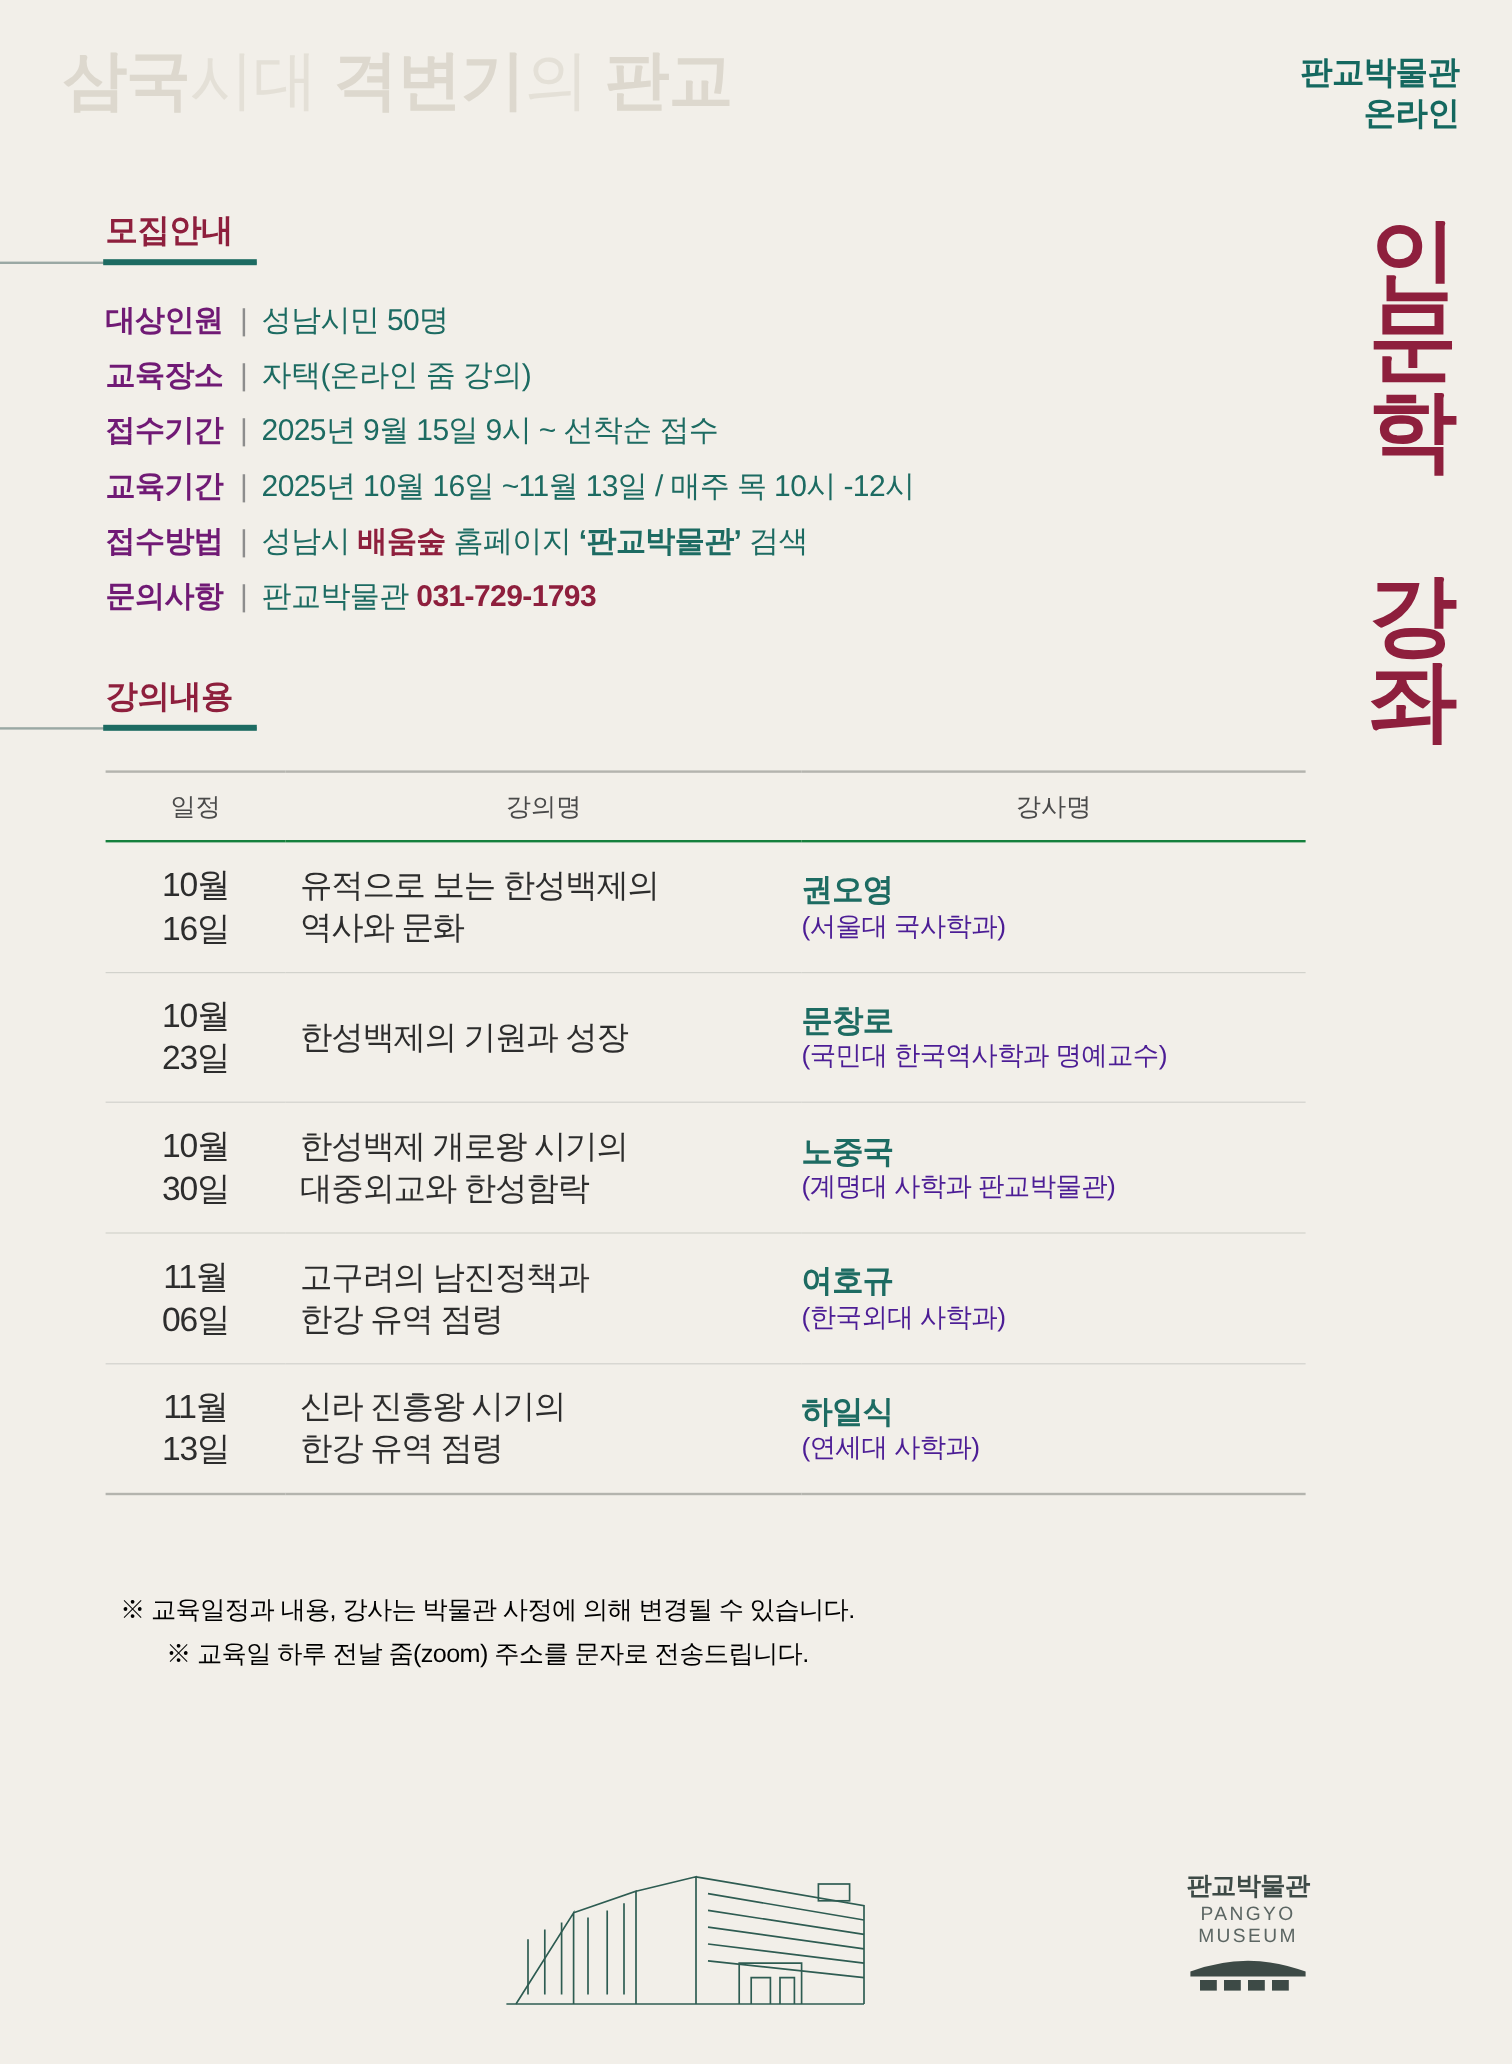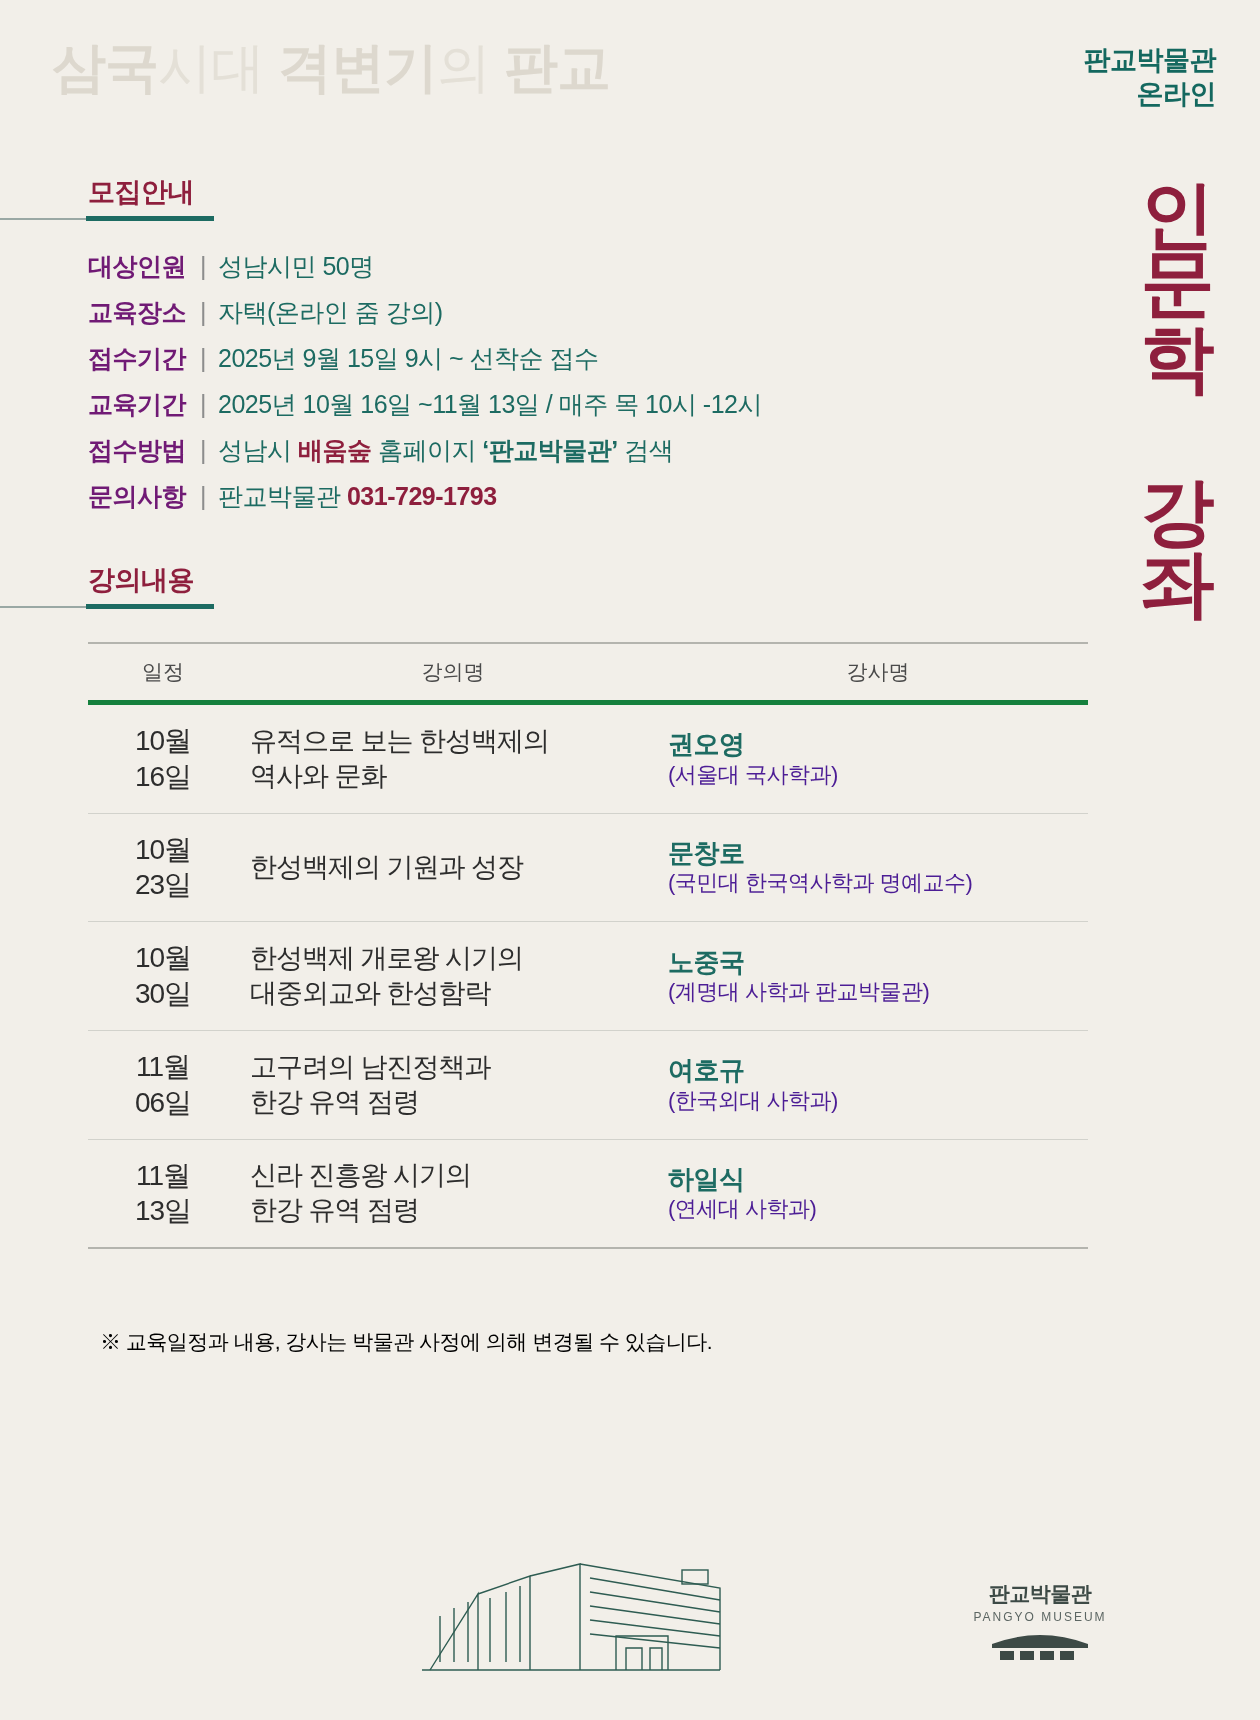--- a/index.html
+++ b/index.html
@@ -142,21 +142,21 @@
   .ctable {
     width: 100%;
     border-collapse: collapse;
   }
   .ctable th {
     font-size: 21px;
     font-weight: normal;
     color: #4a4a4a;
     padding: 14px 0 14px;
     border-top: 2px solid #b4b4ae;
-    border-bottom: 5px solid #15803d;
+    border-bottom: 2px solid #15803d;
   }
   .ctable td {
     border-bottom: 1px solid #d2d2cc;
     padding: 18px 0;
     vertical-align: middle;
   }
   .ctable tr:last-child td {
     border-bottom: 2px solid #b4b4ae;
   }
   .col-date { width: 150px; text-align: center; }
@@ -217,21 +217,21 @@
     text-align: center;
     width: 140px;
   }
   .logo-text {
     font-size: 21px;
     font-weight: bold;
     color: #3d4a46;
     letter-spacing: -0.5px;
   }
   .logo-sub {
-    font-size: 12px;
+    font-size: 16px;
     color: #5c6663;
     letter-spacing: 2px;
     margin-top: 2px;
   }
   .logo-mark {
     margin-top: 6px;
   }
 </style>
 </head>
 <body>
@@ -375,20 +375,21 @@
             <div class="lect-aff">(연세대 사학과)</div>
           </td>
         </tr>
       </tbody>
     </table>
   </div>
 </div>
 
 <div class="notes">
   <div>※ 교육일정과 내용, 강사는 박물관 사정에 의해 변경될 수 있습니다.</div>
+  <div>※ 교육일 하루 전날 줌(zoom) 주소를 문자로 전송드립니다.</div>
 </div>
 
 <div class="building">
   <svg width="320" height="120" viewBox="0 0 320 120" fill="none" stroke="#2e5c52" stroke-width="1.4">
     <path d="M2 112 L300 112" stroke="#2e5c52"></path>
     <path d="M10 112 L58 36 L58 112"></path>
     <path d="M58 36 L110 18 L110 112"></path>
     <path d="M110 18 L160 6 L160 112"></path>
     <path d="M160 6 L300 30 L300 112"></path>
     <path d="M20 104 L20 58 M34 104 L34 50 M48 104 L48 44"></path>

